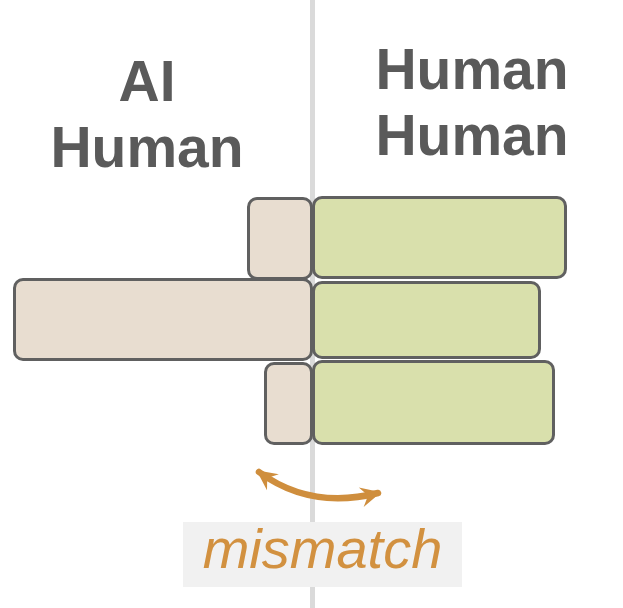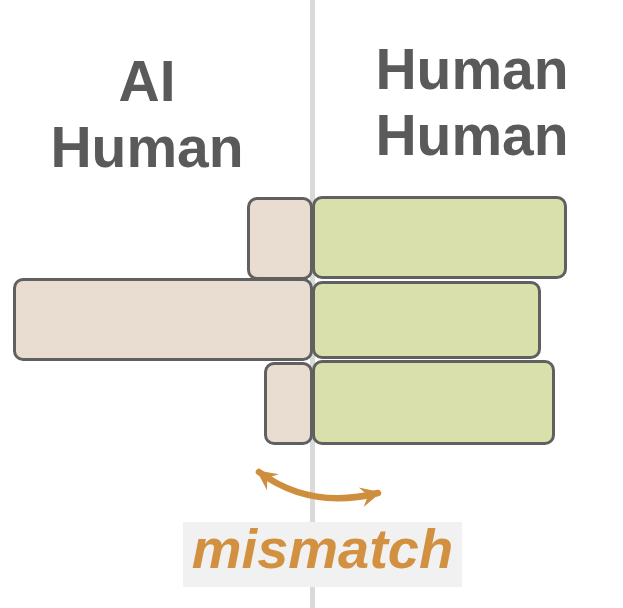--- a/index.html
+++ b/index.html
@@ -46,21 +46,21 @@
   .label-box{
     position:absolute;
     left:183px;top:522px;width:279px;height:65px;
     background:var(--label-bg,#f1f1f1);
     z-index:2;
     display:flex;align-items:center;justify-content:center;
   }
   .label-box .label-text{
     color:var(--accent,#d29140);
     font-size:56px;
-    font-weight:bold;
+    font-weight:normal;
     font-style:italic;
     line-height:1;
     padding-bottom:11px;
   }
 </style>
 </head>
 <body>
 
 <div class="canvas" style="--bg: #ffffff; --heading: #5a5a5a; --line: #dadada; --ai-fill: #e8ddd0; --human-fill: #d9e0ac; --bar-border: #606060; --accent: #d29140; --label-bg: #f1f1f1;">
 

